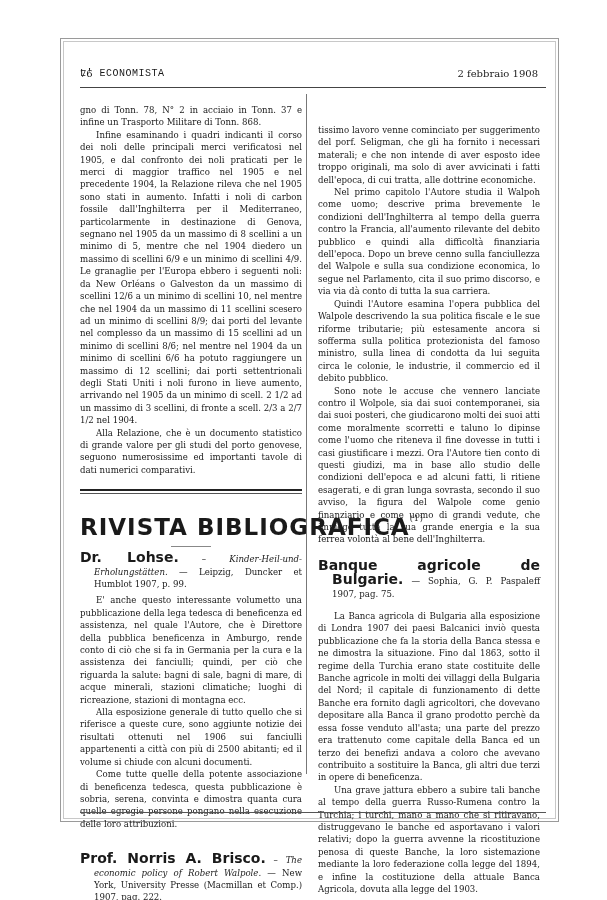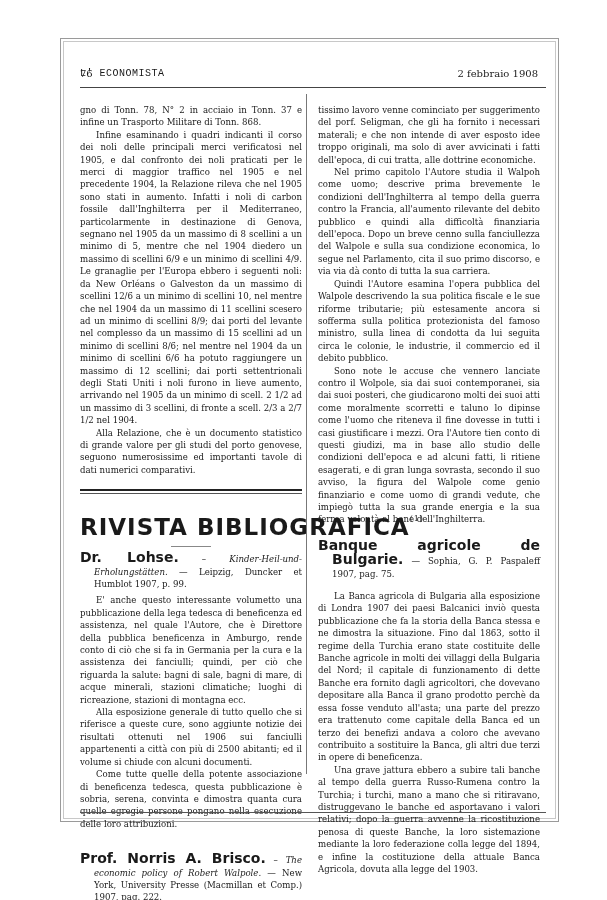--- a/index.html
+++ b/index.html
@@ -5,21 +5,21 @@
     html, body { margin: 0; padding: 0; background: #ffffff; }
     body { width: 607px; height: 900px; position: relative; overflow: hidden; font-family: "DejaVu Serif", serif; color: #1a1a1a; }
     .frame { position: absolute; left: 60px; top: 38px; width: 497px; height: 782px; border: 1px solid #9a9a9a; box-shadow: inset 0 0 0 2px #fff, inset 0 0 0 3px #c8c8c8; }
     .header { position: absolute; left: 80px; top: 68px; width: 466px; height: 16px; font-size: 10px; }
     .header .pg { position: absolute; left: 0; top: 0; }
     .header .title { position: absolute; left: 0; right: 0; text-align: left; letter-spacing: 0.5px; font-family: Liberation Mono, monospace; }
     .header .date { position: absolute; right: 8px; top: 0; }
     .header-rule { position: absolute; left: 80px; top: 87px; width: 466px; border-top: 1px solid #444; }
     .col { position: absolute; top: 104px; width: 222px; font-size: 8.6px; line-height: 12.4px; text-align: justify; }
     .col.left { left: 80px; }
-    .col.right { left: 318px; }
+    .col.right { left: 318px; margin-top: 20px; }
     .divider { position: absolute; left: 306px; top: 94px; height: 680px; border-left: 1px solid #777; }
     p { margin: 0; }
     .indent { text-indent: 16px; }
     .section-rule { border-top: 2px solid #222; margin: 13px 0 0 0; }
     .section-rule.thin { border-top: 1px solid #555; margin-top: 2px; }
     .rivista { font-family: "DejaVu Sans", sans-serif; font-weight: bold; font-size: 23px; letter-spacing: 1px; line-height: 30px; margin: 10px 0 4px 0; white-space: nowrap; }
     .rivista sup { font-family: "DejaVu Serif", serif; font-weight: normal; font-size: 8px; vertical-align: 14px; }
     .small-rule { width: 40px; margin: 0 auto 4px auto; border-top: 1px solid #888; }
     .entry { padding-left: 14px; text-indent: -14px; margin-top: 3px; }
     .entry b { font-family: "DejaVu Sans", sans-serif; font-size: 14px; }

